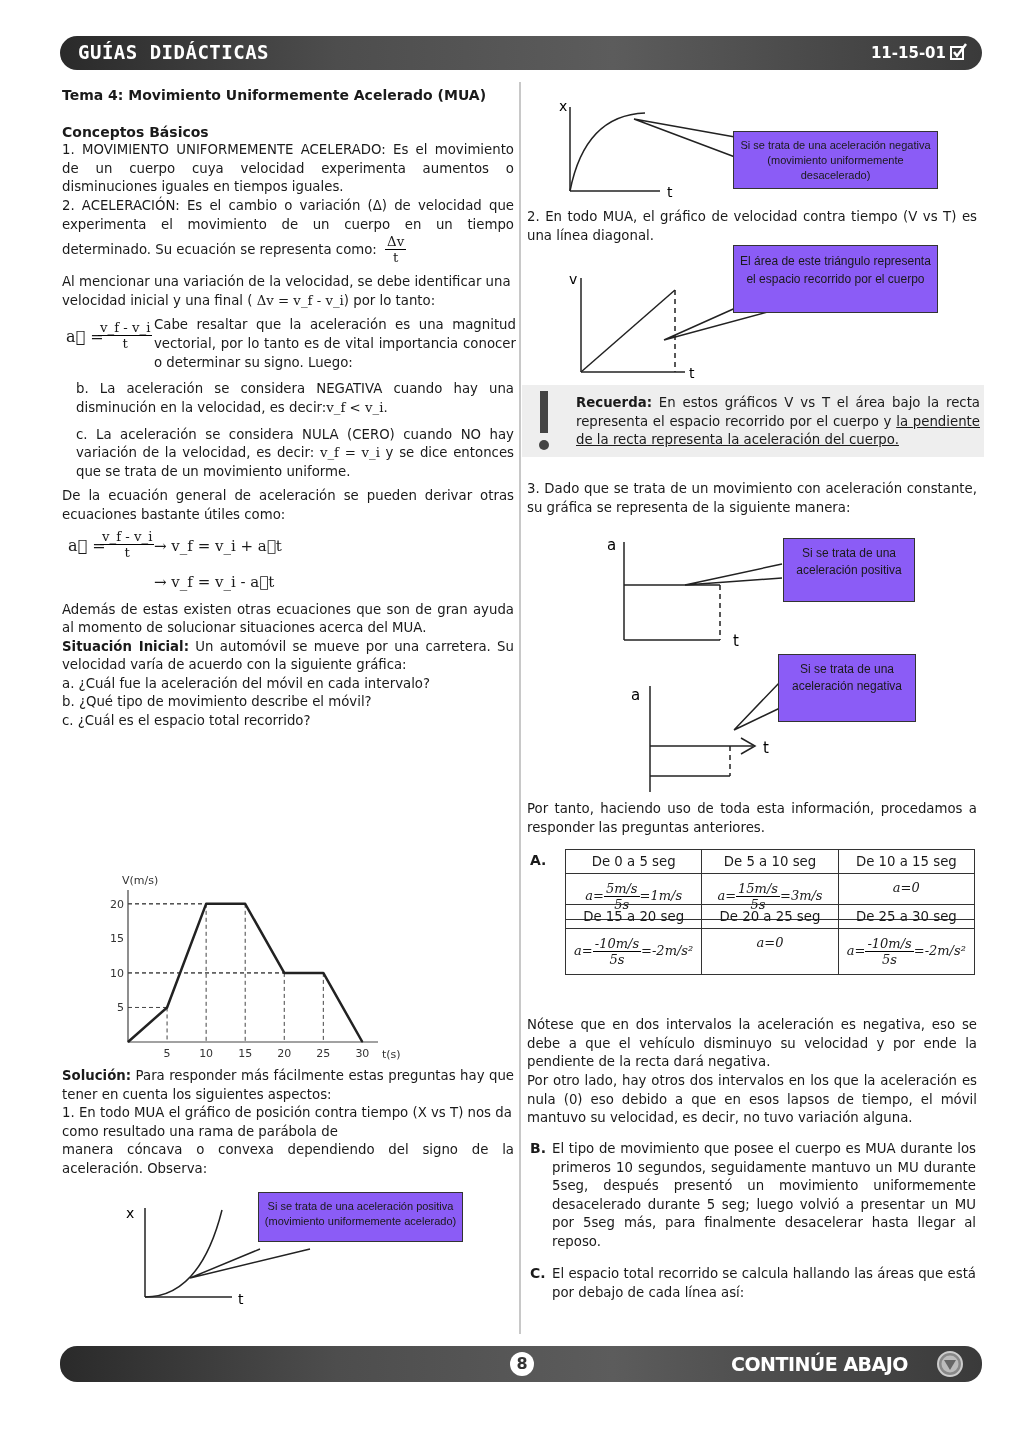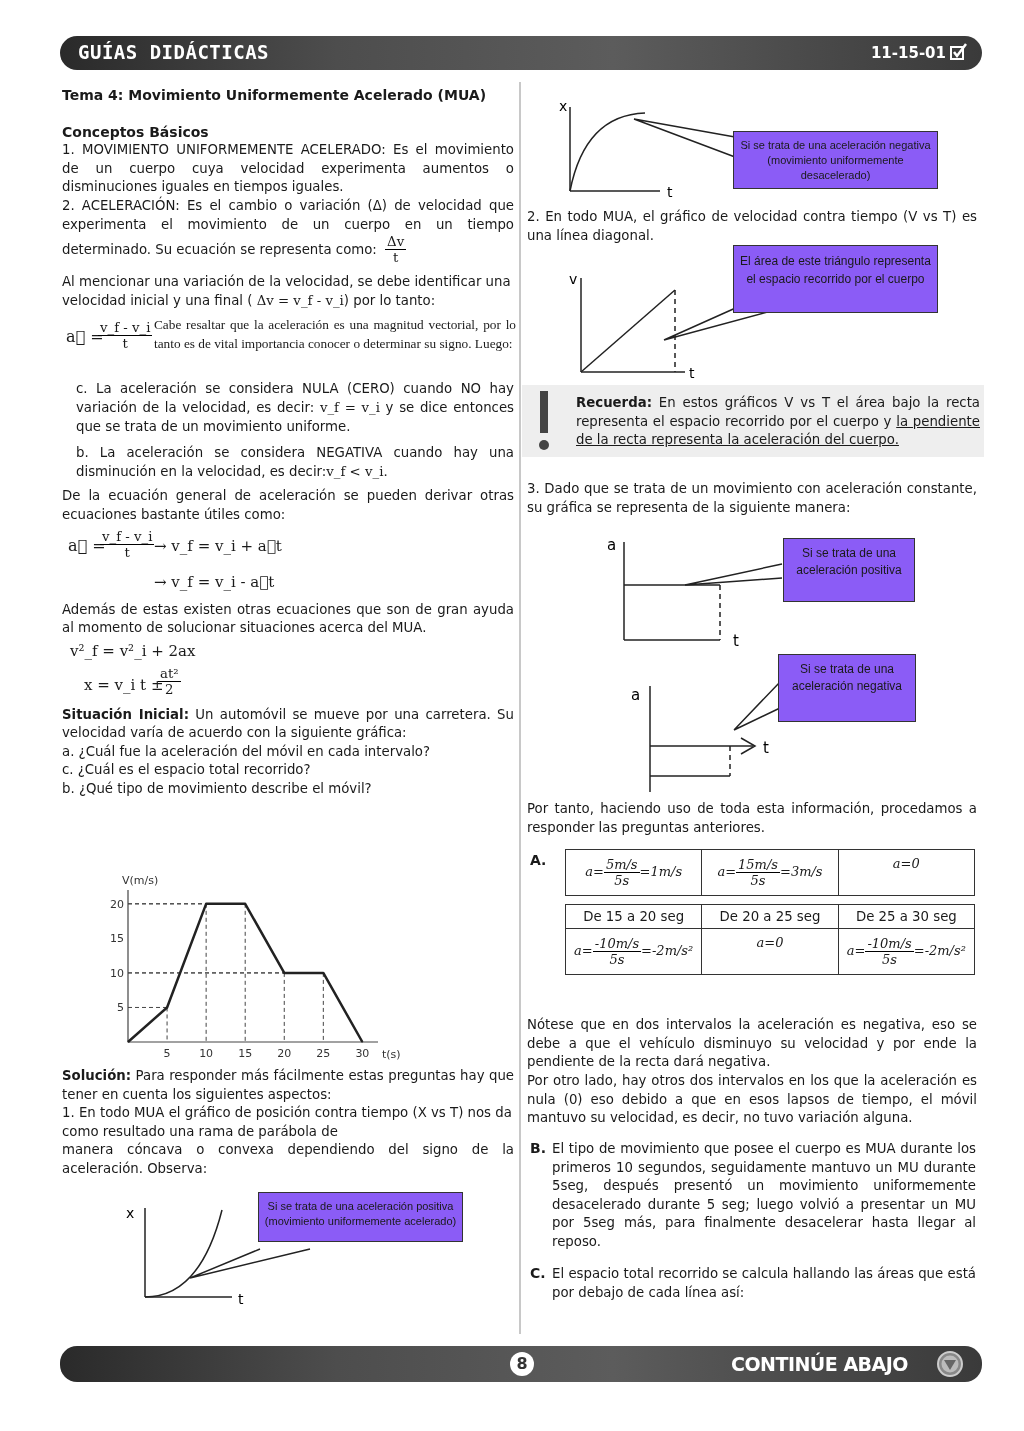--- a/index.html
+++ b/index.html
@@ -64,47 +64,39 @@
     </span>
   </div>
   <div style="height:8px"></div>
   <div><span>Al mencionar una variación de la velocidad, se debe identificar una velocidad inicial y una final (</span> <span class="ser">Δv = v_f - v_i</span><span>) por lo tanto:</span></div>
   <div style="position:relative;height:56px;margin-top:6px;">
     <span class="abs ser" style="left:4px;top:12px;font-size:16px;">a⃗ =</span>
     <span class="frac abs" style="left:36px;top:4px;">
         <span class="n">v_f - v_i</span>
         <span class="d">t</span>
       </span>
-    <div class="abs j" style="left:92px;top:0;width:362px;font-family:Liberation Serif, serif;">Cabe resaltar que la aceleración es una magnitud vectorial, por lo tanto es de vital importancia conocer o determinar su signo. Luego:</div>
+    <div class="abs j" style="left:92px;top:0;width:362px;">Cabe resaltar que la aceleración es una magnitud vectorial, por lo tanto es de vital importancia conocer o determinar su signo. Luego:</div>
   </div>
+  <div class="j" style="padding-left:14px;margin-top:8px;"><span>b. La aceleración se considera NEGATIVA cuando hay una disminución en la velocidad, es decir:</span><span class="ser">v_f &lt; v_i.</span></div>
   <div class="j" style="padding-left:14px;margin-top:8px;"><span>c. La aceleración se considera NULA (CERO) cuando NO hay variación de la velocidad, es decir:</span> <span class="ser">v_f = v_i</span> <span>y se dice entonces que se trata de un movimiento uniforme.</span></div>
-  <div class="j" style="padding-left:14px;margin-top:8px;"><span>b. La aceleración se considera NEGATIVA cuando hay una disminución en la velocidad, es decir:</span><span class="ser">v_f &lt; v_i.</span></div>
   <div class="j" style="margin-top:6px;">De la ecuación general de aceleración se pueden derivar otras ecuaciones bastante útiles como:</div>
   <div style="position:relative;height:76px;">
     <span class="abs ser" style="left:6px;top:12px;font-size:16px;">a⃗ =</span>
     <span class="frac abs" style="left:38px;top:4px;">
         <span class="n">v_f - v_i</span>
         <span class="d">t</span>
       </span>
     <span class="abs ser" style="left:92px;top:12px;font-size:15px;">→ v_f = v_i + a⃗t</span>
     <span class="abs ser" style="left:92px;top:48px;font-size:15px;">→ v_f = v_i -  a⃗t</span>
   </div>
   <div class="j">Además de estas existen otras ecuaciones que son de gran ayuda al momento de solucionar situaciones acerca del MUA.</div>
-  <div style="position:relative;height:68px;">
-    <span class="abs ser" style="left:8px;top:4px;font-size:15px;">v²_f = v²_i + 2ax</span>
-    <span class="abs ser" style="left:22px;top:38px;font-size:15px;">x = v_i t ±</span>
-    <span class="frac abs" style="left:96px;top:28px;">
-        <span class="n">at²</span>
-        <span class="d">2</span>
-      </span>
-  </div>
   <div class="j"><b>Situación Inicial:</b> <span>Un automóvil se mueve por una carretera. Su velocidad varía de acuerdo con la siguiente gráfica:</span></div>
   <div>a. ¿Cuál fue la aceleración del móvil en cada intervalo?</div>
+  <div>b. ¿Qué tipo de movimiento describe el móvil?</div>
   <div>c. ¿Cuál es el espacio total recorrido?</div>
-  <div>b. ¿Qué tipo de movimiento describe el móvil?</div>
 </div>
 
 <svg id="vchart" class="abs" style="left:95px;top:870px;" width="320" height="192">
     <line x1="33" y1="20" x2="33" y2="172" stroke="#444" stroke-width="1.2"></line>
     <line x1="33" y1="172" x2="283" y2="172" stroke="#444" stroke-width="1.2"></line>
     <text x="27" y="14" font-size="11" fill="#333">V(m/s)</text>
     <text x="287" y="188" font-size="11" fill="#333">t(s)</text>
     <line x1="72.0625" y1="137.45454545454544" x2="72.0625" y2="172" stroke="#444" stroke-width="1" stroke-dasharray="4,3"></line>
     <line x1="33" y1="137.45454545454544" x2="72.0625" y2="137.45454545454544" stroke="#444" stroke-width="1" stroke-dasharray="4,3"></line>
     <line x1="111.125" y1="33.81818181818181" x2="111.125" y2="172" stroke="#444" stroke-width="1" stroke-dasharray="4,3"></line>
@@ -215,20 +207,25 @@
 <svg class="abs" style="left:730px;top:680px;" width="60" height="55">
   <path d="M4 50 L50 2 M4 50 L50 28" stroke="#222" stroke-width="1.5" fill="none"></path>
 </svg>
 <div class="box" style="left:778px;top:654px;width:138px;height:68px;font-size:12px;line-height:17px;">Si se trata de una aceleración negativa</div>
 
 <div class="col right j" style="top:800px;">Por tanto, haciendo uso de toda esta información, procedamos a responder las preguntas anteriores.</div>
 
 <span class="lbl" style="left:530px;top:852px;">A.</span>
 <table class="acc" style="left:565px;top:849px;">
   <tbody>
+      <tr>
+    <td>De 0 a 5 seg</td>
+    <td>De 5 a 10 seg</td>
+    <td>De 10 a 15 seg</td>
+  </tr>
   <tr>
     <td class="f"><span>a=</span><span class="frac"><span class="n">5m/s</span><span class="d">5s</span></span><span>=1m/s</span></td>
     <td class="f"><span>a=</span><span class="frac"><span class="n">15m/s</span><span class="d">5s</span></span><span>=3m/s</span></td>
     <td class="f" style="vertical-align:top;padding-top:6px;">a=0</td>
   </tr>
 </tbody>
   </table>
 <table class="acc" style="left:565px;top:904px;">
   <tbody>
       <tr>

